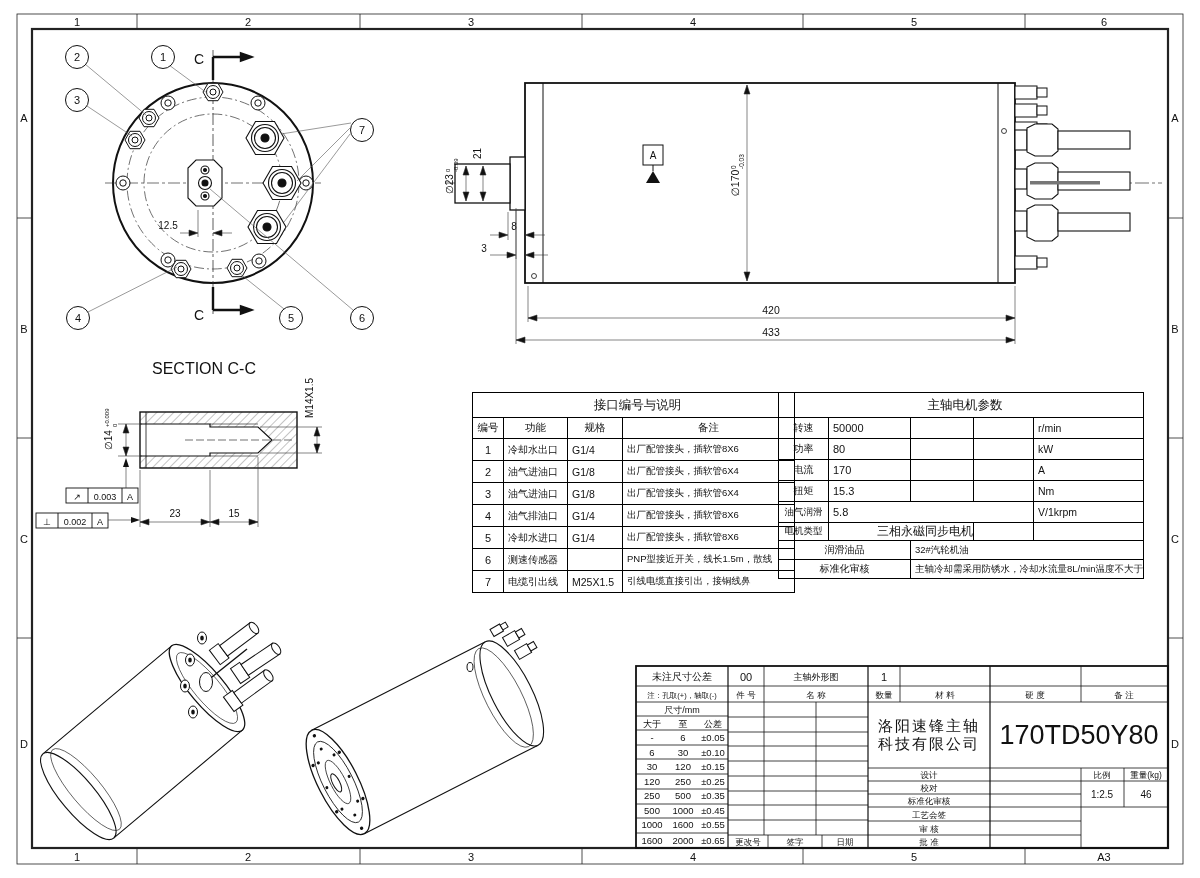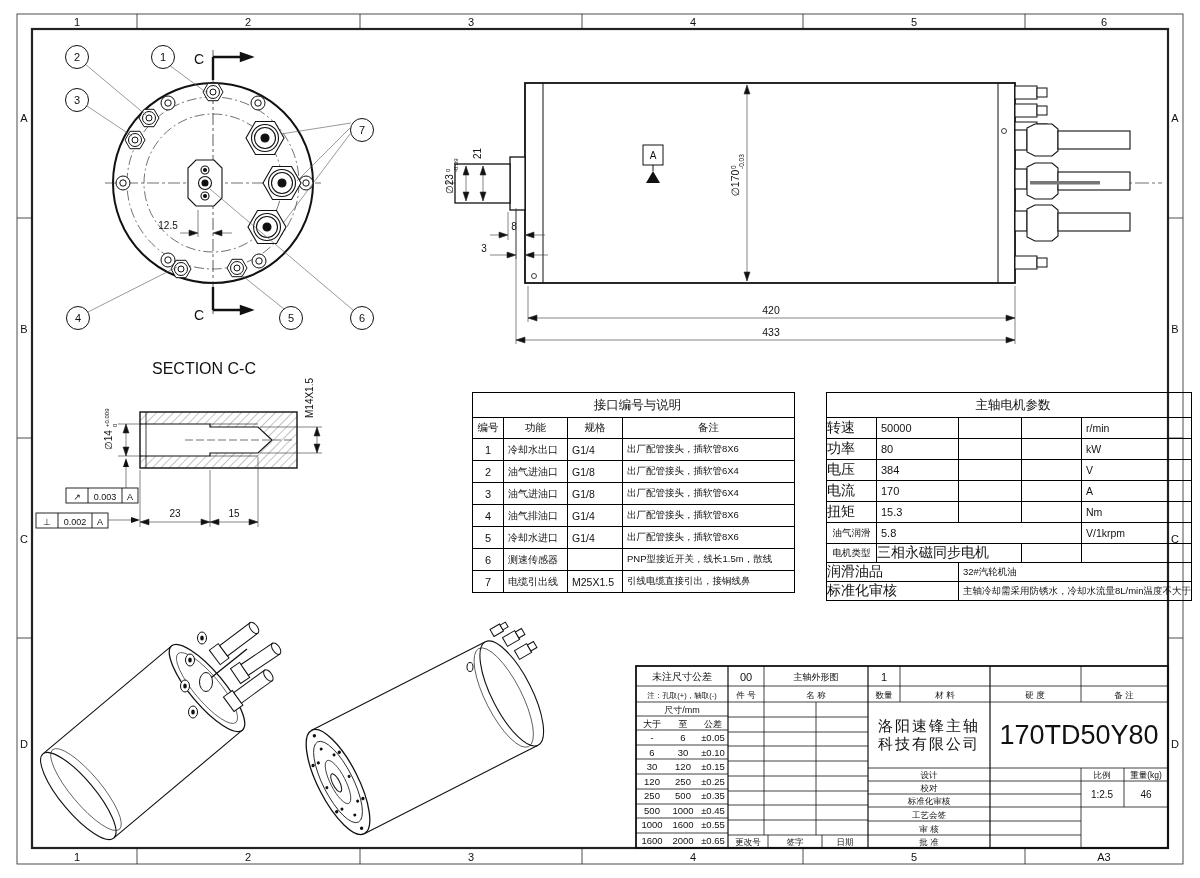--- a/index.html
+++ b/index.html
@@ -9,24 +9,24 @@
   svg text{fill:#111;font-family:"Liberation Sans", sans-serif;}
   .tbl{position:absolute;border-collapse:collapse;table-layout:fixed;border:1.5px solid #000;background:transparent;}
   .tbl td{border:1px solid #000;padding:0;overflow:hidden;white-space:nowrap;}
   .tbl .t td{font-size:12.5px;text-align:center;padding-left:8px;}
   .tbl .h td{font-size:10.5px;text-align:center;}
   td.c{text-align:center;font-size:11px;}
   td.l{text-align:left;padding-left:4px;}
   td.f{font-size:10px;}
   td.s{font-size:10.5px;margin-top:23px;}
   td.r{font-size:9.5px;}
-  td.lab{text-align:left;font-size:14px;}
+  td.lab{text-align:center;font-size:10px;}
   td.lab2{text-align:center;font-size:9.5px;}
   td.val{font-size:11px;}
-  td.vc{text-align:left;font-size:14px;}
+  td.vc{text-align:right;font-size:12px;}
   td.unit{font-size:10.5px;}
   td.inf{font-size:9.5px;}
 </style>
 </head>
 <body>
 
 <div class="sheet">
 
 <svg width="1200" height="878" viewBox="0 0 1200 878">
 <defs>
@@ -554,21 +554,21 @@
         </tr>
   <tr style="height:22px">
           <td class="c">7</td>
           <td class="l f">电缆引出线</td>
           <td class="l s">M25X1.5</td>
           <td class="l r">引线电缆直接引出，接铜线鼻</td>
         </tr>
 </tbody>
     </table>
 
-<table class="tbl" style="left:826px;top:392px;width:365px;">
+<table class="tbl" style="left:778px;top:392px;width:365px;">
   <colgroup>
         <col style="width:50px">
         <col style="width:82px">
         <col style="width:63px">
         <col style="width:60px">
         <col style="width:110px">
       </colgroup>
   <tbody>
         <tr class="t" style="height:25px">
           <td colspan="5">主轴电机参数</td>
@@ -581,27 +581,20 @@
           <td class="l unit">r/min</td>
         </tr>
   <tr style="height:21px">
           <td class="lab">功率</td>
           <td class="l val">80</td>
           <td></td>
           <td></td>
           <td class="l unit">kW</td>
         </tr>
   <tr style="height:21px">
-          <td class="lab">电压</td>
-          <td class="l val">384</td>
-          <td></td>
-          <td></td>
-          <td class="l unit">V</td>
-        </tr>
-  <tr style="height:21px">
           <td class="lab">电流</td>
           <td class="l val">170</td>
           <td></td>
           <td></td>
           <td class="l unit">A</td>
         </tr>
   <tr style="height:21px">
           <td class="lab">扭矩</td>
           <td class="l val">15.3</td>
           <td></td>

